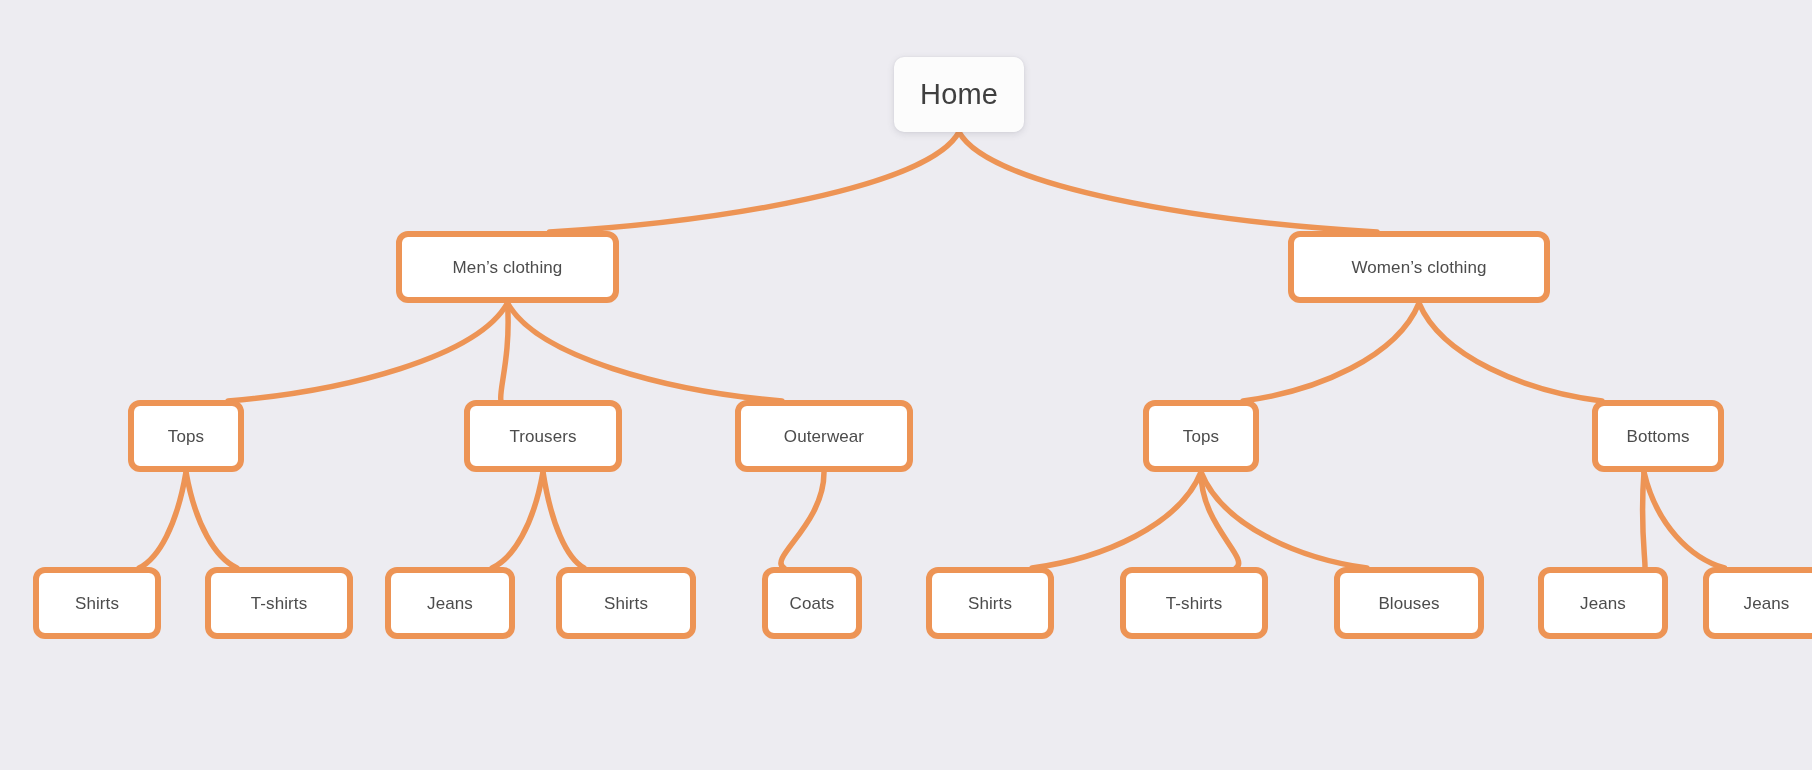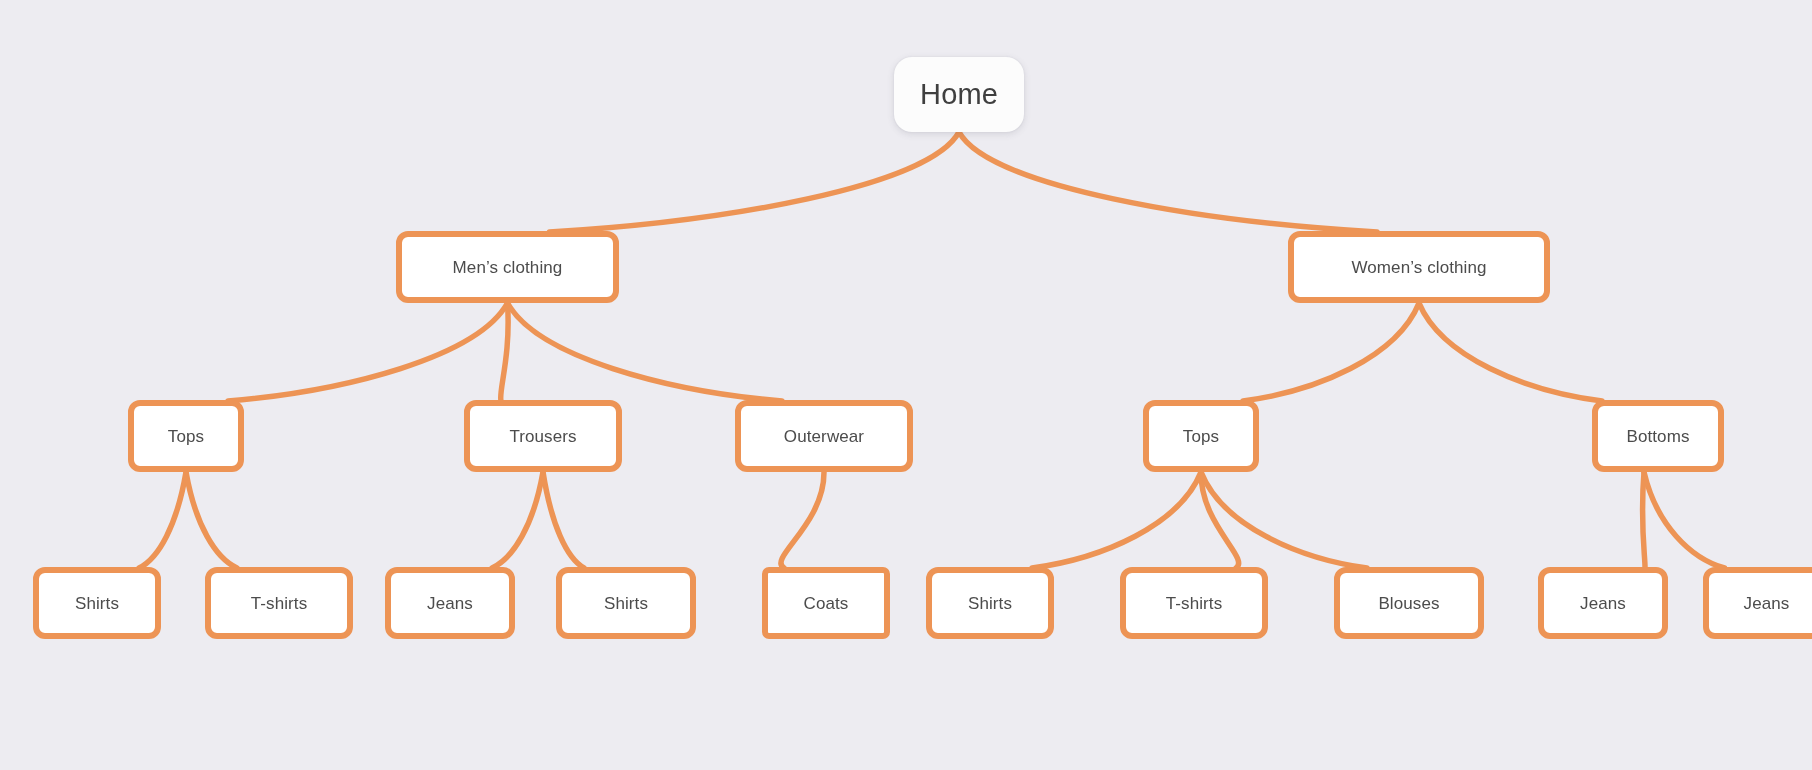--- a/index.html
+++ b/index.html
@@ -36,21 +36,21 @@
     border-radius: 12px;
     color: #4c4c4c;
     font-size: 17px;
     line-height: 1;
     letter-spacing: 0.1px;
     white-space: nowrap;
     z-index: 2;
   }
   .node.root {
     border: none;
-    border-radius: 18px;
+    border-radius: 10px;
     background: #fcfcfc;
     box-shadow: 0 2px 7px rgba(80, 80, 100, 0.16), 0 0 2px rgba(80,80,100,0.10);
     font-size: 29px;
     color: #3f3f3f;
   }
 </style>
 </head>
 <body>
 
 <div id="canvas">
@@ -103,21 +103,21 @@
       </div>
       <div class="node" style="left: 205px; top: 567px; width: 148px; height: 72px;">
         <span>T-shirts</span>
       </div>
       <div class="node" style="left: 385px; top: 567px; width: 130px; height: 72px;">
         <span>Jeans</span>
       </div>
       <div class="node" style="left: 556px; top: 567px; width: 140px; height: 72px;">
         <span>Shirts</span>
       </div>
-      <div class="node" style="left: 762px; top: 567px; width: 128px; height: 72px; border-radius: 7px;">
+      <div class="node" style="left: 762px; top: 567px; width: 100px; height: 72px;">
         <span>Coats</span>
       </div>
       <div class="node" style="left: 926px; top: 567px; width: 128px; height: 72px;">
         <span>Shirts</span>
       </div>
       <div class="node" style="left: 1120px; top: 567px; width: 148px; height: 72px;">
         <span>T-shirts</span>
       </div>
       <div class="node" style="left: 1334px; top: 567px; width: 150px; height: 72px;">
         <span>Blouses</span>

